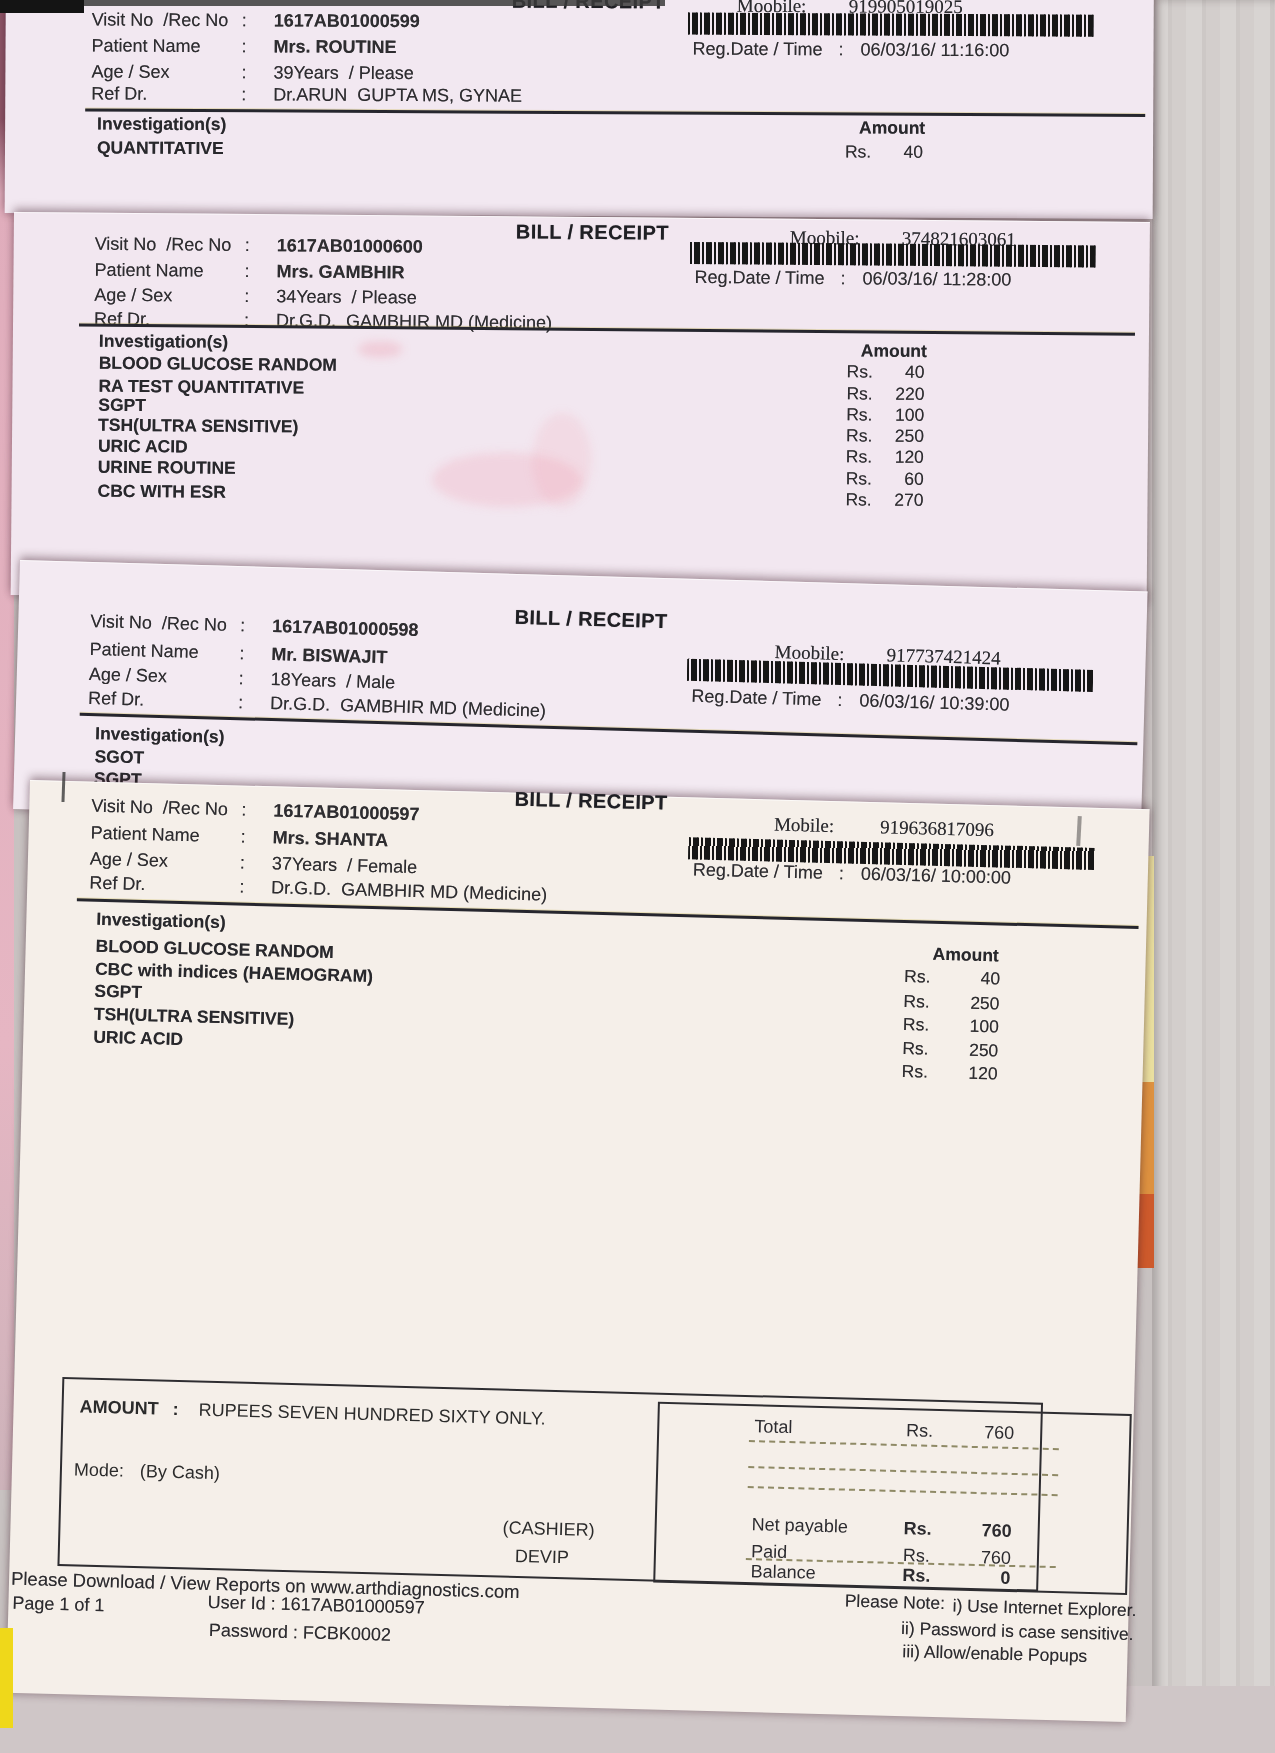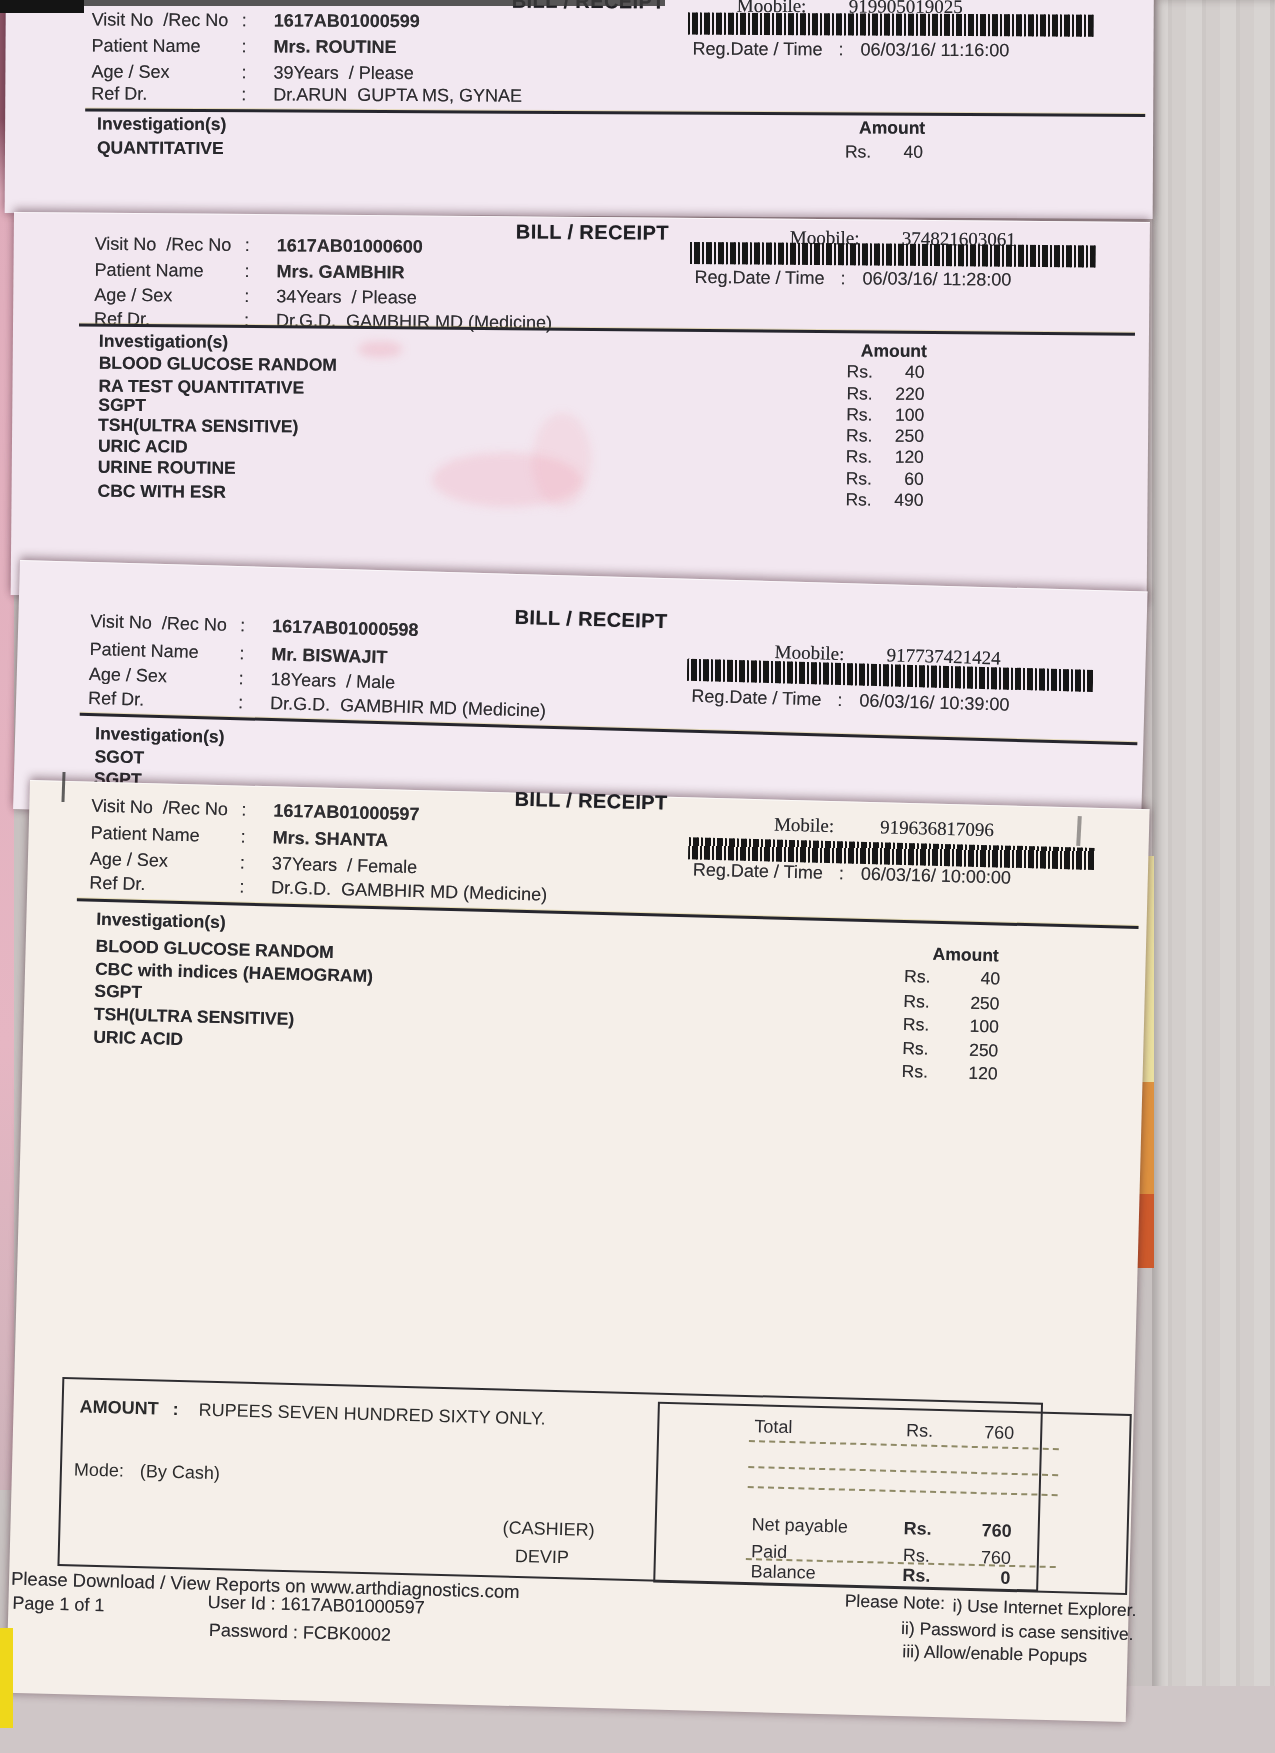--- a/index.html
+++ b/index.html
@@ -144,21 +144,21 @@
     <div class="amt" style="left:834px;top:226px;">
         <span>Rs.</span>
         <span class="n">120</span>
       </div>
     <div class="amt" style="left:834px;top:248px;">
         <span>Rs.</span>
         <span class="n">60</span>
       </div>
     <div class="amt" style="left:834px;top:269px;">
         <span>Rs.</span>
-        <span class="n">490</span>
+        <span class="n">270</span>
       </div>
     <div class="smudge" style="left:420px;top:235px;width:150px;height:55px;background:rgba(236,130,150,.18);"></div>
     <div class="smudge" style="left:520px;top:195px;width:60px;height:95px;background:rgba(236,130,150,.13);"></div>
     <div class="smudge" style="left:345px;top:125px;width:45px;height:16px;background:rgba(230,110,130,.22);"></div>
   </div>
 
   <div class="paper r3">
     <div class="bill" style="left:496px;top:31px;">BILL / RECEIPT</div>
     <div class="mob" style="left:757px;top:59px;">
       <span>Moobile:</span><span>917737421424</span>

